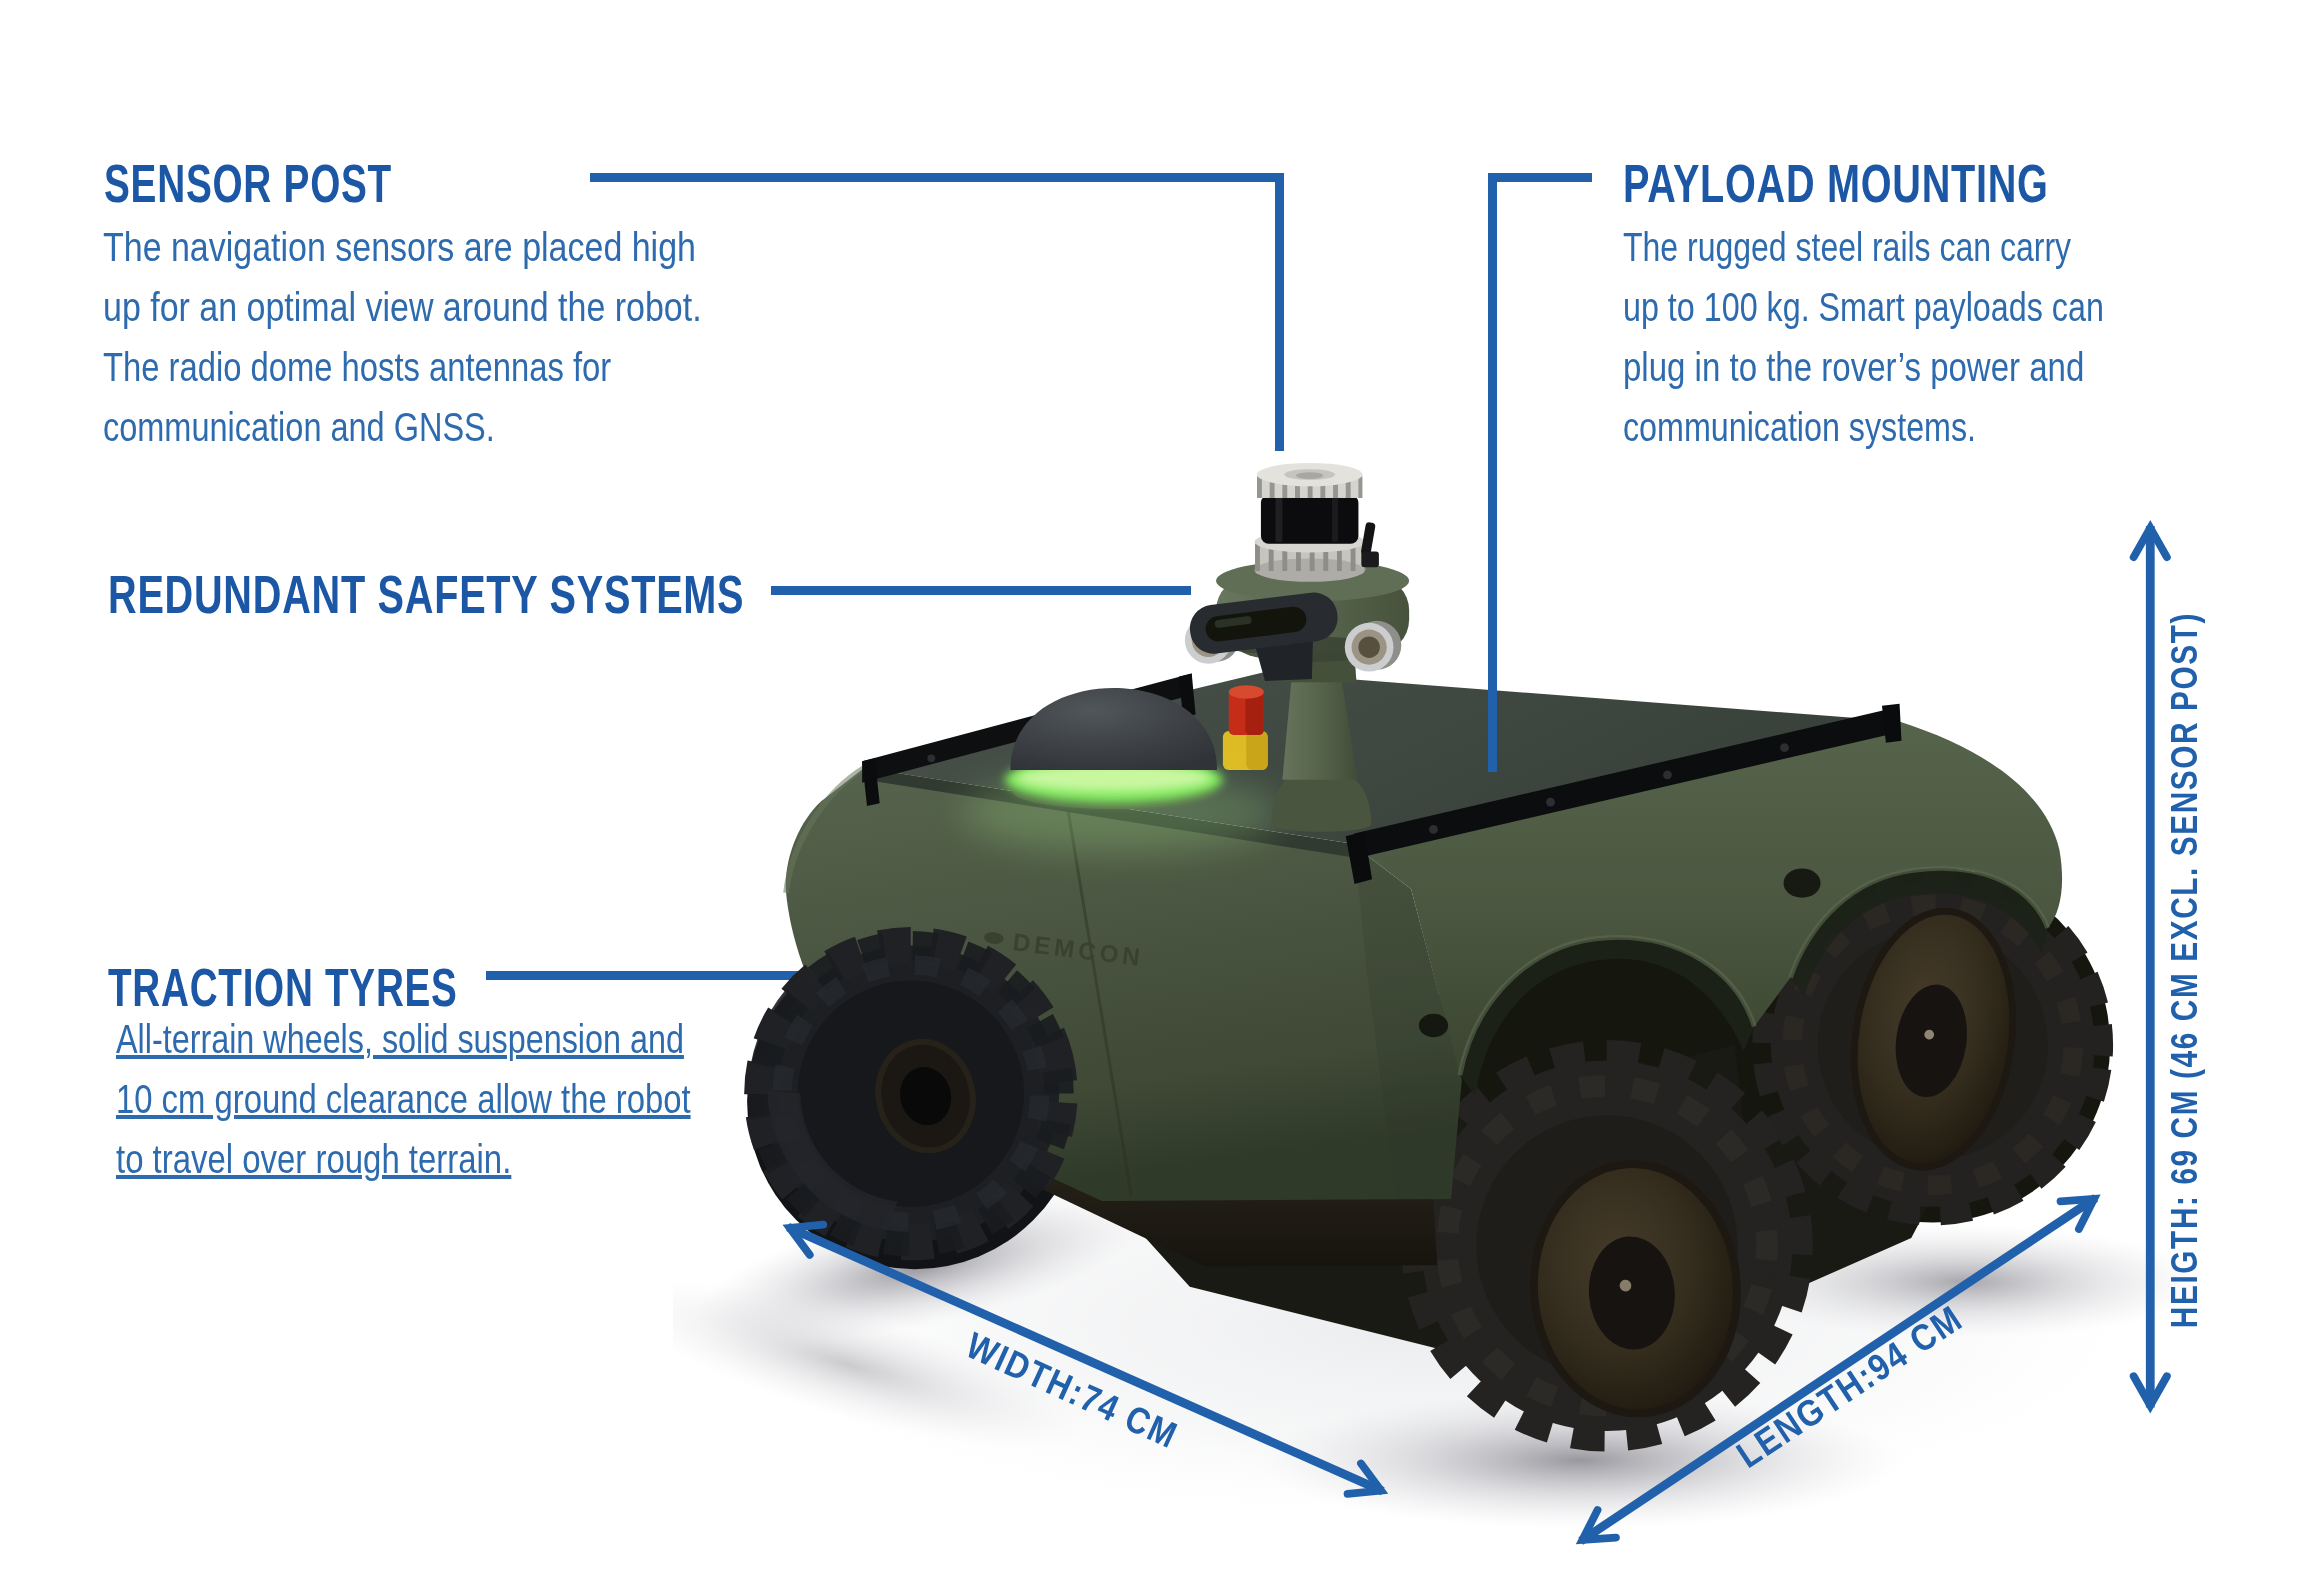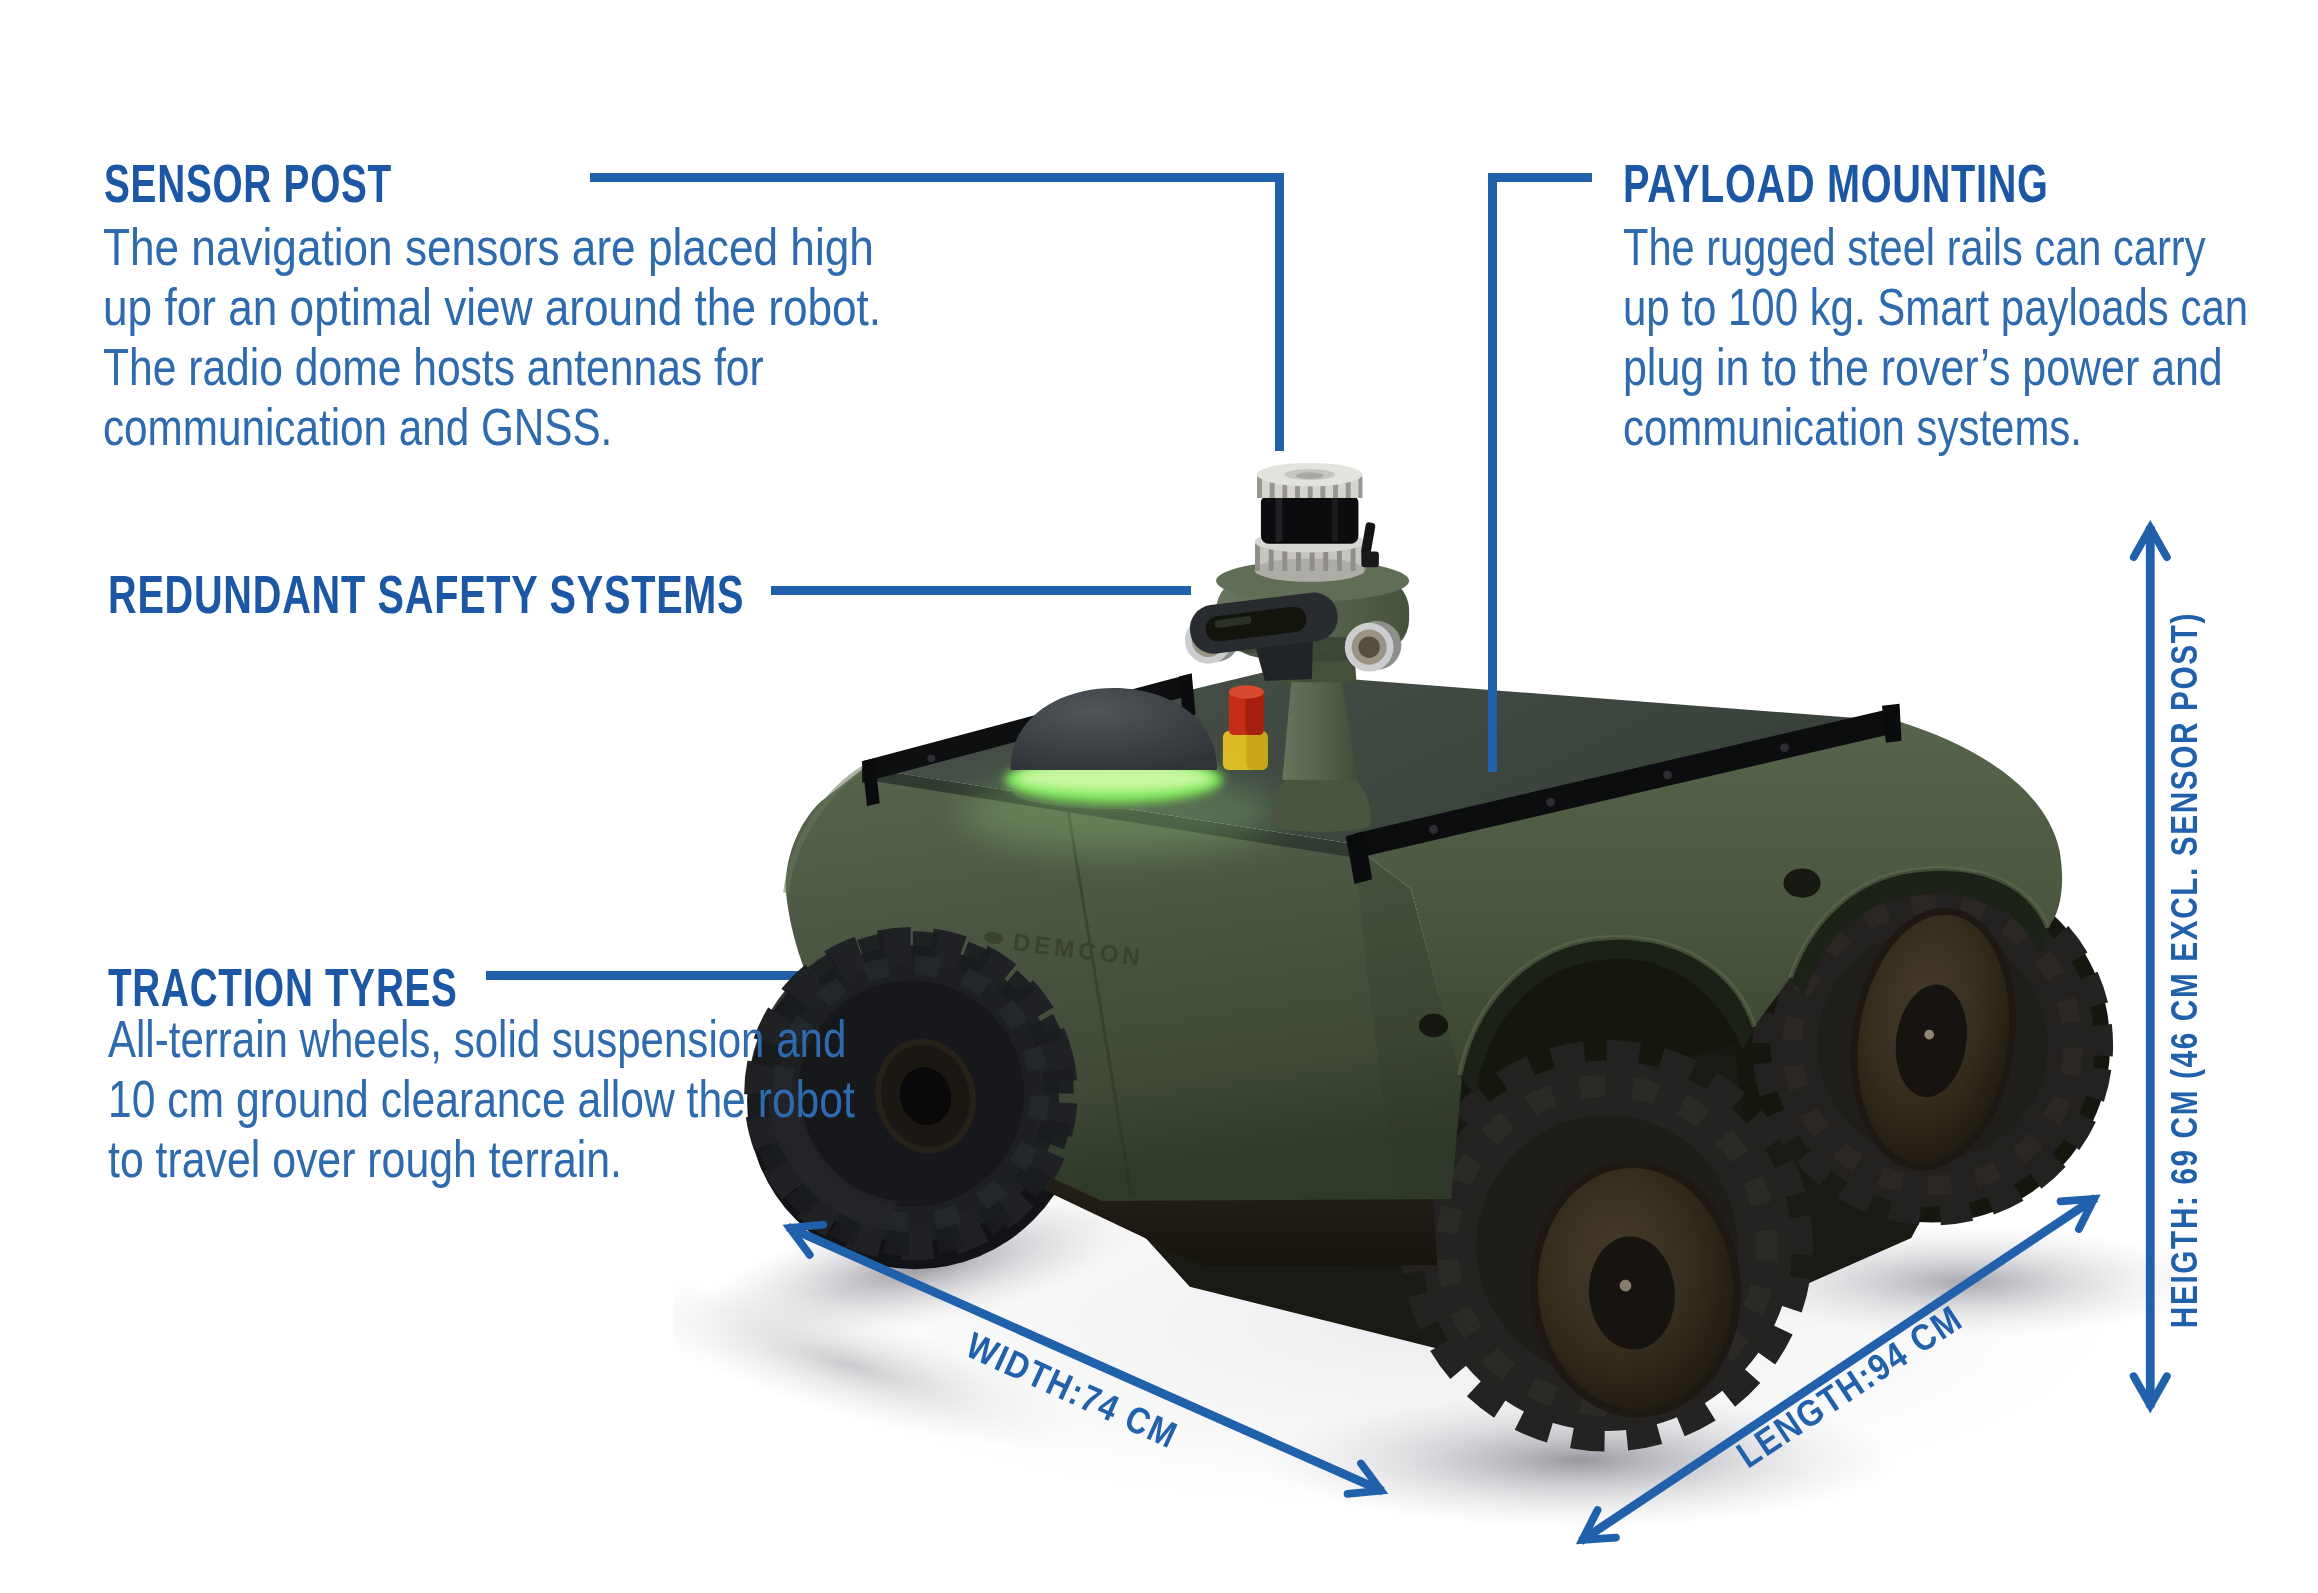--- a/index.html
+++ b/index.html
@@ -2,21 +2,21 @@
 <html><head>
 <meta charset="utf-8">
 <style>
   html,body{margin:0;padding:0;background:#ffffff;}
   #page{position:relative;width:2318px;height:1594px;background:#ffffff;overflow:hidden;
         font-family:"Liberation Sans",sans-serif;}
   .abs{position:absolute;}
   .callout-title{position:absolute;font-weight:bold;font-size:54px;line-height:54px;
         color:#1c57a5;white-space:nowrap;letter-spacing:1px;transform-origin:left top;}
   .body-line{display:table;white-space:nowrap;transform-origin:left top;}
-  .callout-body{position:absolute;font-size:52px;line-height:60px;color:#2e6bae;}
+  .callout-body{position:absolute;font-size:40px;line-height:60px;color:#2e6bae;}
   .cline{position:absolute;background:#2161ac;}
   .dim-label{position:absolute;font-weight:bold;font-size:37px;color:#2161ac;
         white-space:nowrap;letter-spacing:2px;}
   svg text{font-family:"Liberation Sans",sans-serif;}
 </style>
 </head>
 <body>
 
 <div id="page">
 
@@ -295,20 +295,20 @@
   <div class="callout-body" style="left:1623px;top:217px;">
     <div class="body-line" style="transform: scaleX(0.7997); transform-origin: left top;">The rugged steel rails can carry</div>
     <div class="body-line" style="transform: scaleX(0.8069); transform-origin: left top;">up to 100 kg. Smart payloads can</div>
     <div class="body-line" style="transform: scaleX(0.8255); transform-origin: left top;">plug in to the rover’s power and</div>
     <div class="body-line" style="transform: scaleX(0.8062); transform-origin: left top;">communication systems.</div>
   </div>
 
   <div class="callout-title" style="left: 108px; top: 567px; transform: scaleX(0.7347); transform-origin: left top;">REDUNDANT SAFETY SYSTEMS</div>
 
   <div class="callout-title" style="left: 108px; top: 960px; transform: scaleX(0.7163); transform-origin: left top;">TRACTION TYRES</div>
-  <div class="callout-body" style="left:108px;top:1009px;">
+  <div class="callout-body" style="left:116px;top:1009px;text-decoration:underline;">
     <div class="body-line" style="transform: scaleX(0.8083); transform-origin: left top;">All-terrain wheels, solid suspension and</div>
     <div class="body-line" style="transform: scaleX(0.8203); transform-origin: left top;">10 cm ground clearance allow the robot</div>
     <div class="body-line" style="transform: scaleX(0.8232); transform-origin: left top;">to travel over rough terrain.</div>
   </div>
 
 </div>
 
 
 </body></html>

